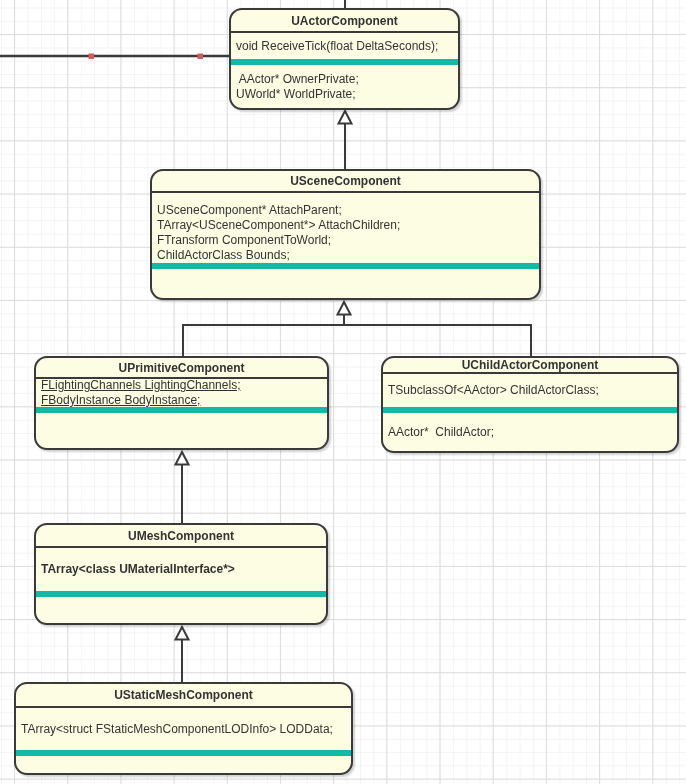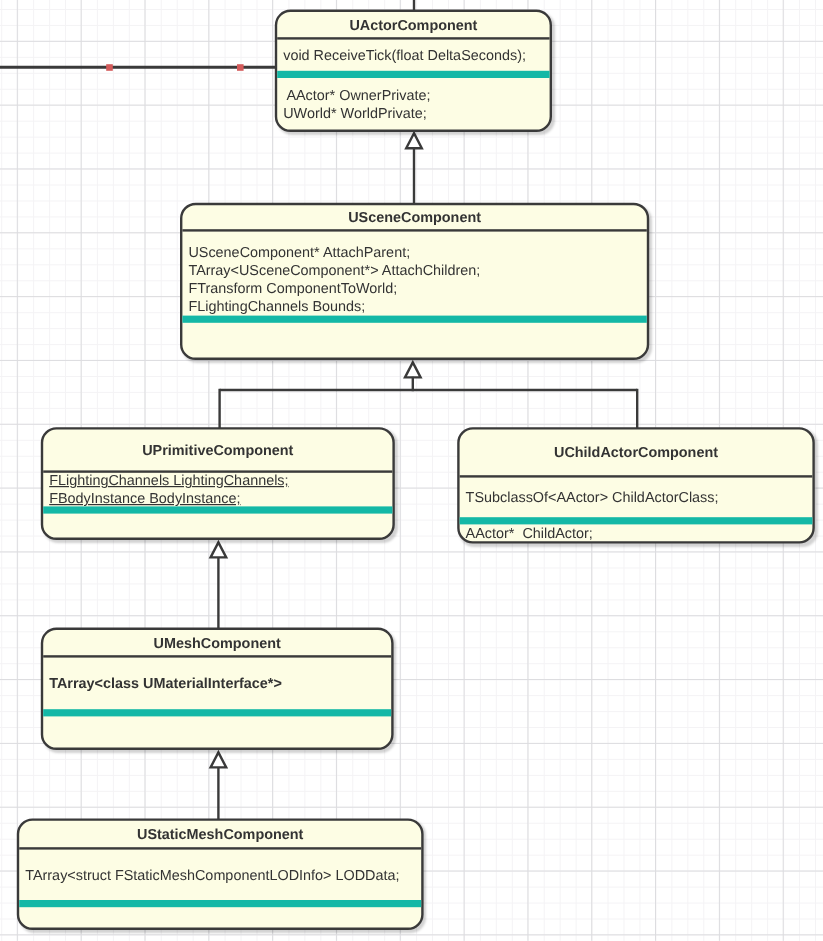--- a/index.html
+++ b/index.html
@@ -117,36 +117,36 @@
       <div class="member-line">UWorld* WorldPrivate;</div>
     </div>
   </div>
 
   <div class="uml-class" style="left:150px; top:169px; width:391px; height:131px;">
     <div class="uml-title" style="height:22px;">USceneComponent</div>
     <div class="uml-section divided" style="height:66px;margin-top:10px;">
       <div class="member-line">USceneComponent* AttachParent;</div>
       <div class="member-line">TArray&lt;USceneComponent*&gt; AttachChildren;</div>
       <div class="member-line">FTransform ComponentToWorld;</div>
-      <div class="member-line">FLightingChannels Bounds;</div>
+      <div class="member-line">ChildActorClass Bounds;</div>
     </div>
     <div class="uml-section last"></div>
   </div>
 
   <div class="uml-class" style="left:34px; top:356px; width:295px; height:94px;">
-    <div class="uml-title" style="height:36px;text-align:center;">UPrimitiveComponent</div>
+    <div class="uml-title" style="height:21px;text-align:center;">UPrimitiveComponent</div>
     <div class="uml-section divided" style="height:34px;text-decoration:underline;">
       <div class="member-line">FLightingChannels LightingChannels;</div>
       <div class="member-line">FBodyInstance BodyInstance;</div>
     </div>
     <div class="uml-section last"></div>
   </div>
 
   <div class="uml-class" style="left:381px; top:356px; width:298px; height:97px;">
-    <div class="uml-title" style="height:40px;">UChildActorComponent</div>
+    <div class="uml-title" style="height:16px;">UChildActorComponent</div>
     <div class="uml-section divided" style="height:39px;">
       <div class="member-line">TSubclassOf&lt;AActor&gt; ChildActorClass;</div>
     </div>
     <div class="uml-section last">
       <div class="member-line">AActor*  ChildActor;</div>
     </div>
   </div>
 
   <div class="uml-class" style="left:34px; top:523px; width:294px; height:102px;">
     <div class="uml-title" style="height:23px;">UMeshComponent</div>

